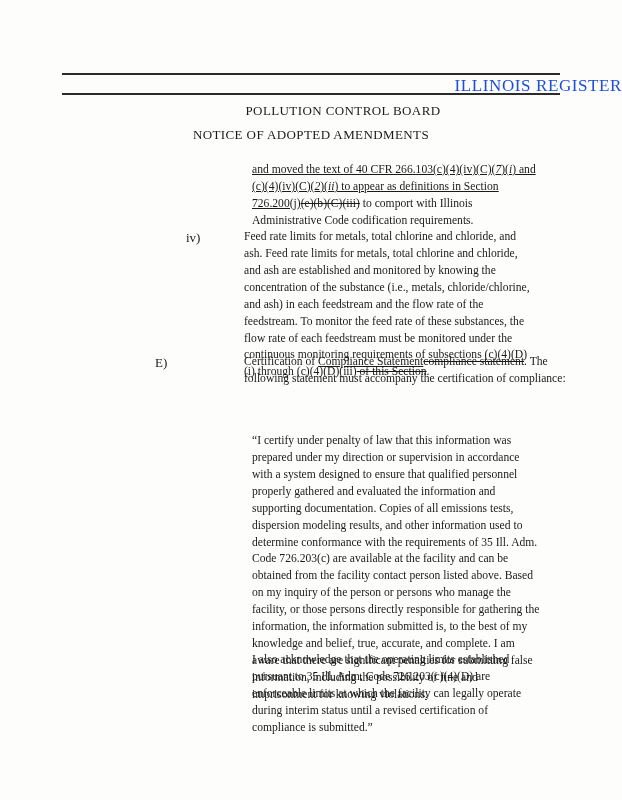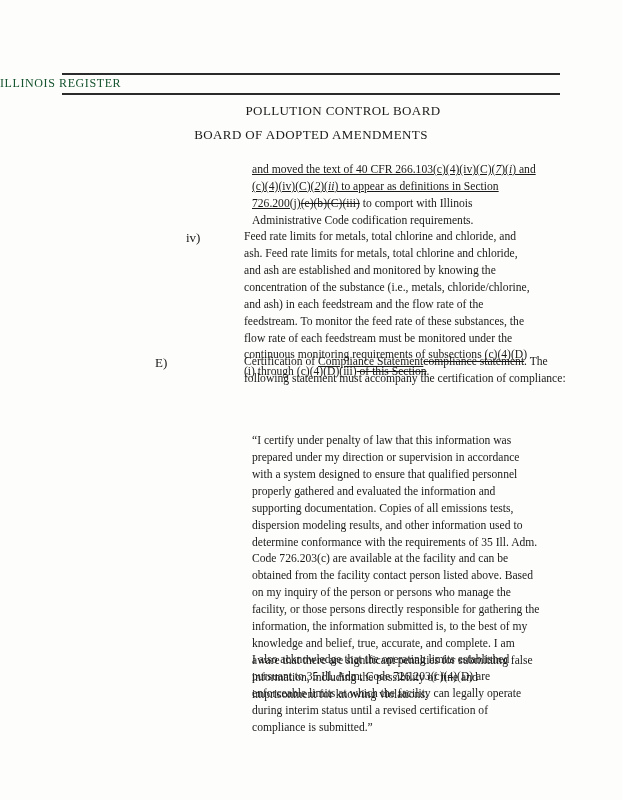--- a/index.html
+++ b/index.html
@@ -29,24 +29,24 @@
     top: 73px;
     width: 498px;
     height: 2px;
     background: #2b2b2b;
   }
   .header-title {
     position: absolute;
     top: 76px;
     left: 0;
     width: 622px;
-    text-align: left;
-    font-size: 12px;
+    text-align: right;
+    font-size: 17px;
     letter-spacing: 0.6px;
-    color: #14532d;
+    color: #1d4ed8;
   }
   .header-rule-bottom {
     position: absolute;
     left: 62px;
     top: 93px;
     width: 498px;
     height: 1.5px;
     background: #2b2b2b;
   }
   .board-title {
@@ -130,21 +130,21 @@
 </head>
 <body>
 
 <div class="page">
 
   <div class="header-rule-top"></div>
   <div class="header-title">ILLINOIS REGISTER</div>
   <div class="header-rule-bottom"></div>
 
   <div class="board-title">POLLUTION CONTROL BOARD</div>
-  <div class="notice-title">BOARD OF ADOPTED AMENDMENTS</div>
+  <div class="notice-title">NOTICE OF ADOPTED AMENDMENTS</div>
 
   <div class="block para-continuation">
     <u class="ins"><span>and moved the text of 40 CFR 266.103(c)(4)(iv)(C)(</span><span class="ital">7</span><span>)(</span><span class="ital">i</span><span>) and (c)(4)(iv)(C)(</span><span class="ital">2</span><span>)(</span><span class="ital">ii</span><span>) to appear as definitions in Section 726.200(j)</span></u><s class="del">(e)(b)(C)(iii)</s><span> to comport with Illinois Administrative Code codification requirements.</span>
   </div>
 
   <div class="marker marker-iv">iv)</div>
   <div class="block para-iv">
     <span>Feed rate limits for metals, total chlorine and chloride, and ash.  Feed rate limits for metals, total chlorine and chloride, and ash are established and monitored by knowing the concentration of the substance (i.e., metals, chloride/chlorine, and ash) in each feedstream and the flow rate of the feedstream.  To monitor the feed rate of these substances, the flow rate of each feedstream must be monitored under the continuous monitoring requirements of subsections (c)(4)(D)(i) through (c)(4)(D)(iii)</span><s class="del"> of this Section</s><span>.</span>
   </div>
 

